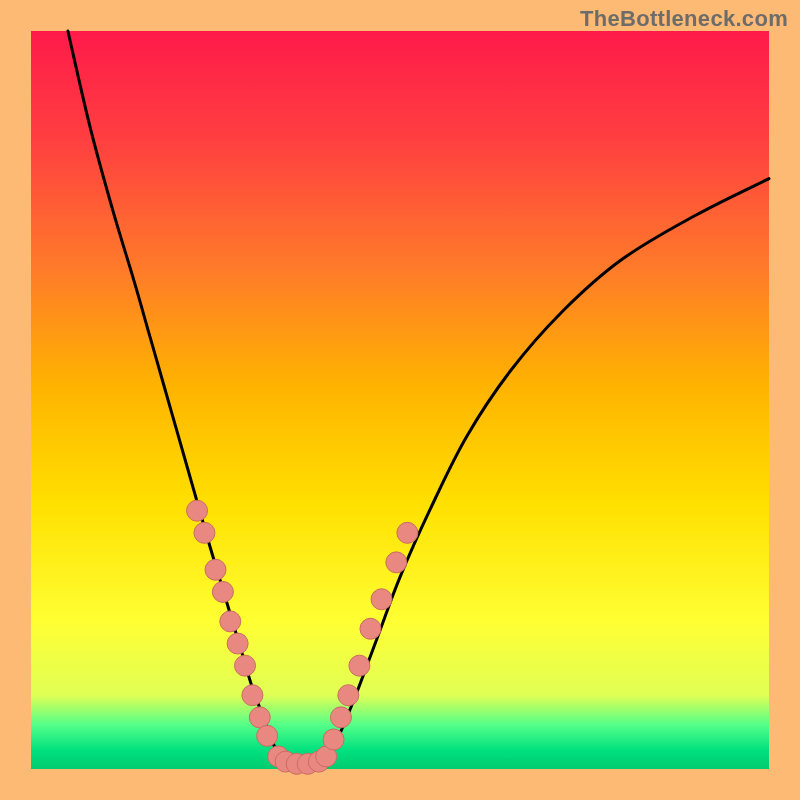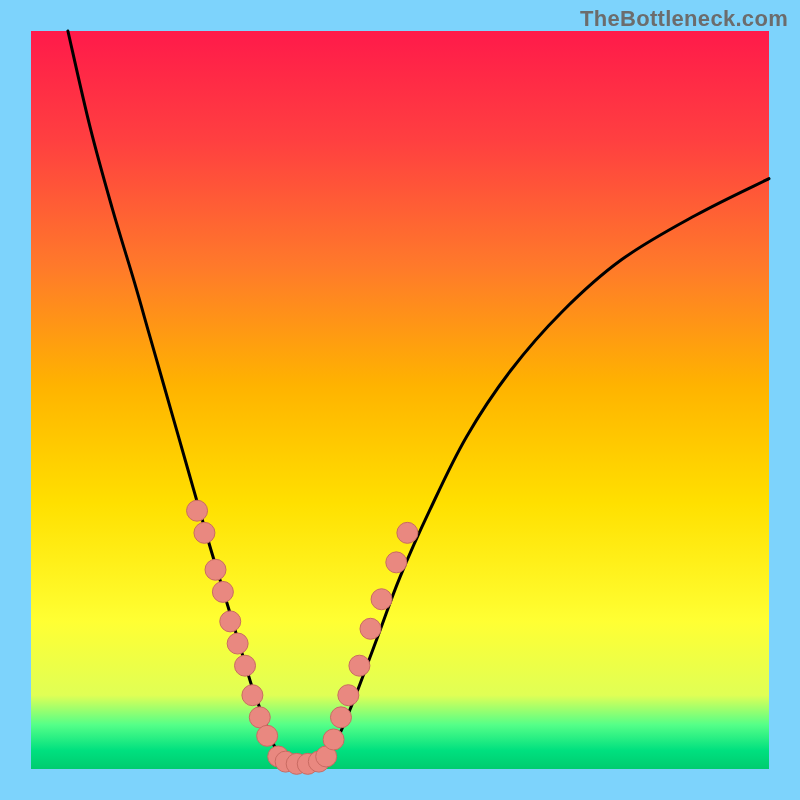--- a/index.html
+++ b/index.html
@@ -7,21 +7,21 @@
     padding: 0;
     width: 800px;
     height: 800px;
     overflow: hidden;
     background: #fff;
   }
   .container {
     position: relative;
     width: 800px;
     height: 800px;
-    background: #7dd3fc;
+    background: #fdba74;
   }
   .plot-area {
     position: absolute;
     left: 31px;
     top: 31px;
     width: 738px;
     height: 738px;
     background: linear-gradient(to bottom,
       #ff1a4a 0%,
       #ff4040 15%,

